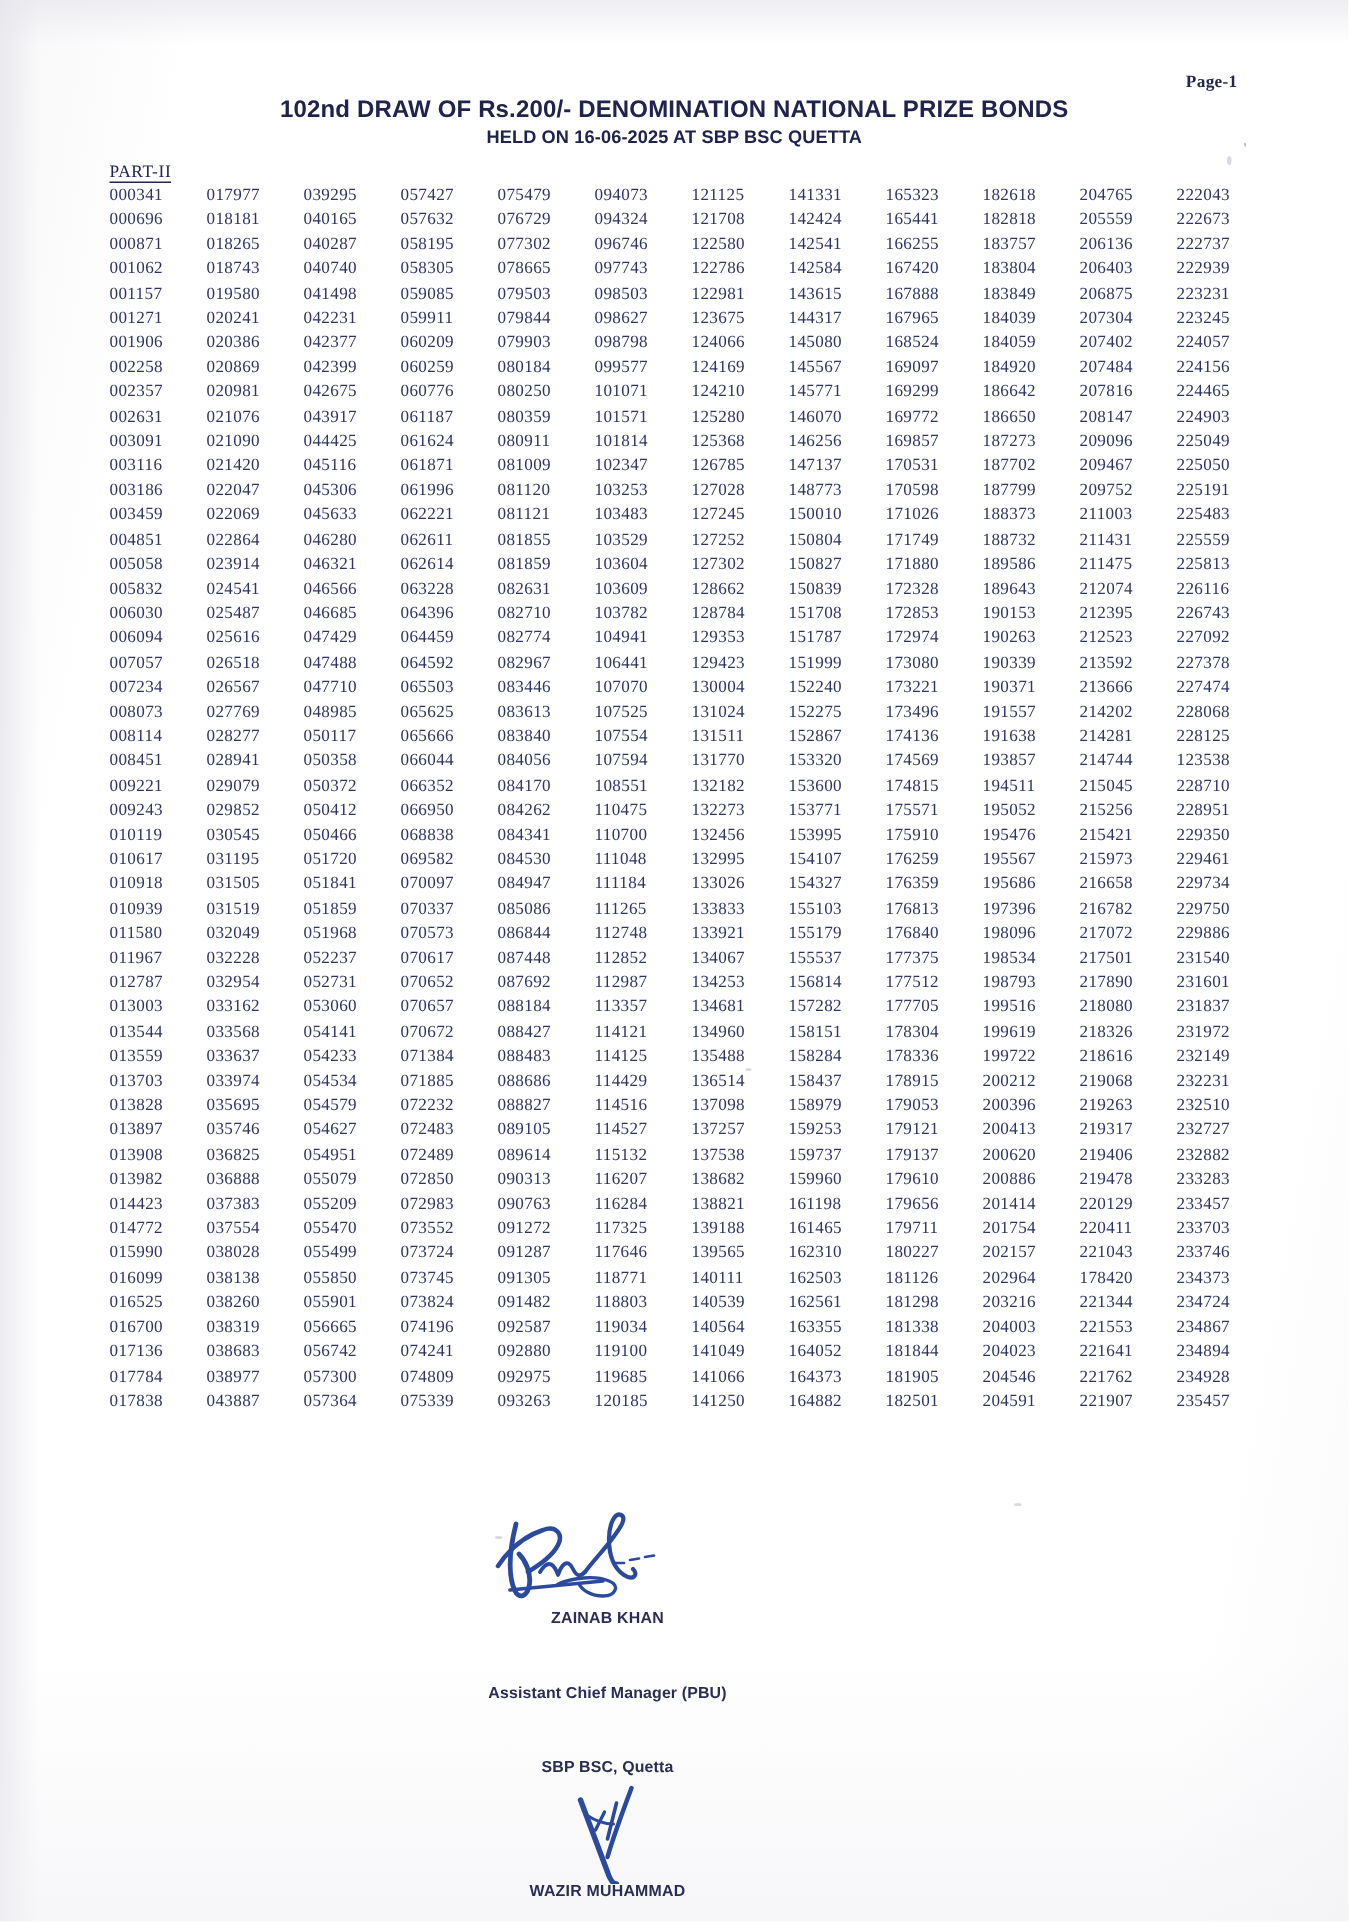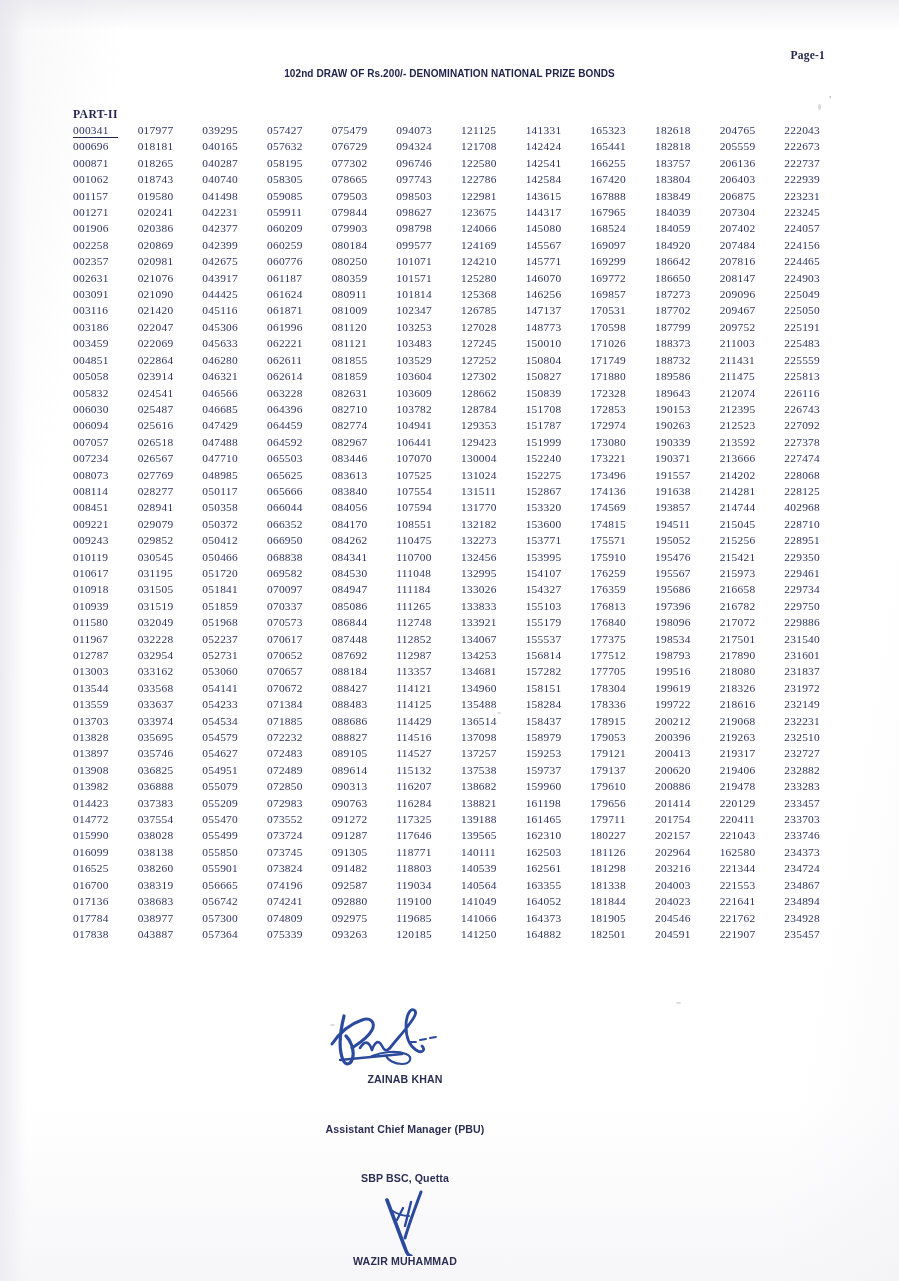--- a/index.html
+++ b/index.html
@@ -57,21 +57,21 @@
 
   .header {
     position: absolute;
     left: 0;
     top: 66px;
     width: 899px;
     text-align: center;
   }
   .header .line {
     font-family: "Liberation Sans", "DejaVu Sans", sans-serif;
-    font-size: 10px;
+    font-size: 16px;
     font-weight: bold;
     color: #20244c;
     line-height: 16.5px;
     letter-spacing: 0.1px;
   }
   .header .line.l2 { font-size: 12.1px; }
   .header .line.l3 { font-size: 11.4px; }
 
   .stray-mark {
     position: absolute;
@@ -80,25 +80,25 @@
     font-size: 10px;
     color: #8d8fa6;
   }
 
   .part-label {
     position: absolute;
     left: 73px;
     top: 109px;
     font-family: "Liberation Serif", "DejaVu Serif", serif;
     font-size: 11.6px;
-    font-weight: bold;
+    font-weight: normal;
     color: #23274f;
     letter-spacing: 0.4px;
     border-bottom: 1.2px solid #23274f;
-    padding-bottom: 16px;
+    padding-bottom: 0px;
     line-height: 12px;
   }
 
   .numbers-grid {
     position: absolute;
     left: 73px;
     top: 122px;
     width: 760px;
     display: grid;
     grid-template-columns: repeat(12, 1fr);
@@ -169,20 +169,21 @@
 
 <div class="page">
   <div class="scan-top"></div>
   <div class="scan-left"></div>
   <div class="scan-bottom"></div>
 
   <div class="page-no">Page-1</div>
 
   <div class="header">
     <div class="line l1">102nd DRAW OF Rs.200/- DENOMINATION NATIONAL PRIZE BONDS</div>
+    <div class="line l2">HELD ON 16-06-2025  AT SBP BSC QUETTA</div>
   </div>
 
   <div class="stray-mark">'</div>
 
   <div class="part-label">PART-II</div>
 
   <div class="numbers-grid">
       <div class="num-col">
         <div class="num-cell">000341</div>
         <div class="num-cell">000696</div>
@@ -741,21 +742,21 @@
         <div class="num-cell">218326</div>
         <div class="num-cell">218616</div>
         <div class="num-cell">219068</div>
         <div class="num-cell">219263</div>
         <div class="num-cell">219317</div>
         <div class="num-cell">219406</div>
         <div class="num-cell">219478</div>
         <div class="num-cell">220129</div>
         <div class="num-cell">220411</div>
         <div class="num-cell">221043</div>
-        <div class="num-cell">162580</div>
+        <div class="num-cell">178420</div>
         <div class="num-cell">221344</div>
         <div class="num-cell">221553</div>
         <div class="num-cell">221641</div>
         <div class="num-cell">221762</div>
         <div class="num-cell">221907</div>
       </div>
       <div class="num-col">
         <div class="num-cell">222043</div>
         <div class="num-cell">222673</div>
         <div class="num-cell">222737</div>
@@ -772,21 +773,21 @@
         <div class="num-cell">225483</div>
         <div class="num-cell">225559</div>
         <div class="num-cell">225813</div>
         <div class="num-cell">226116</div>
         <div class="num-cell">226743</div>
         <div class="num-cell">227092</div>
         <div class="num-cell">227378</div>
         <div class="num-cell">227474</div>
         <div class="num-cell">228068</div>
         <div class="num-cell">228125</div>
-        <div class="num-cell">402968</div>
+        <div class="num-cell">123538</div>
         <div class="num-cell">228710</div>
         <div class="num-cell">228951</div>
         <div class="num-cell">229350</div>
         <div class="num-cell">229461</div>
         <div class="num-cell">229734</div>
         <div class="num-cell">229750</div>
         <div class="num-cell">229886</div>
         <div class="num-cell">231540</div>
         <div class="num-cell">231601</div>
         <div class="num-cell">231837</div>

